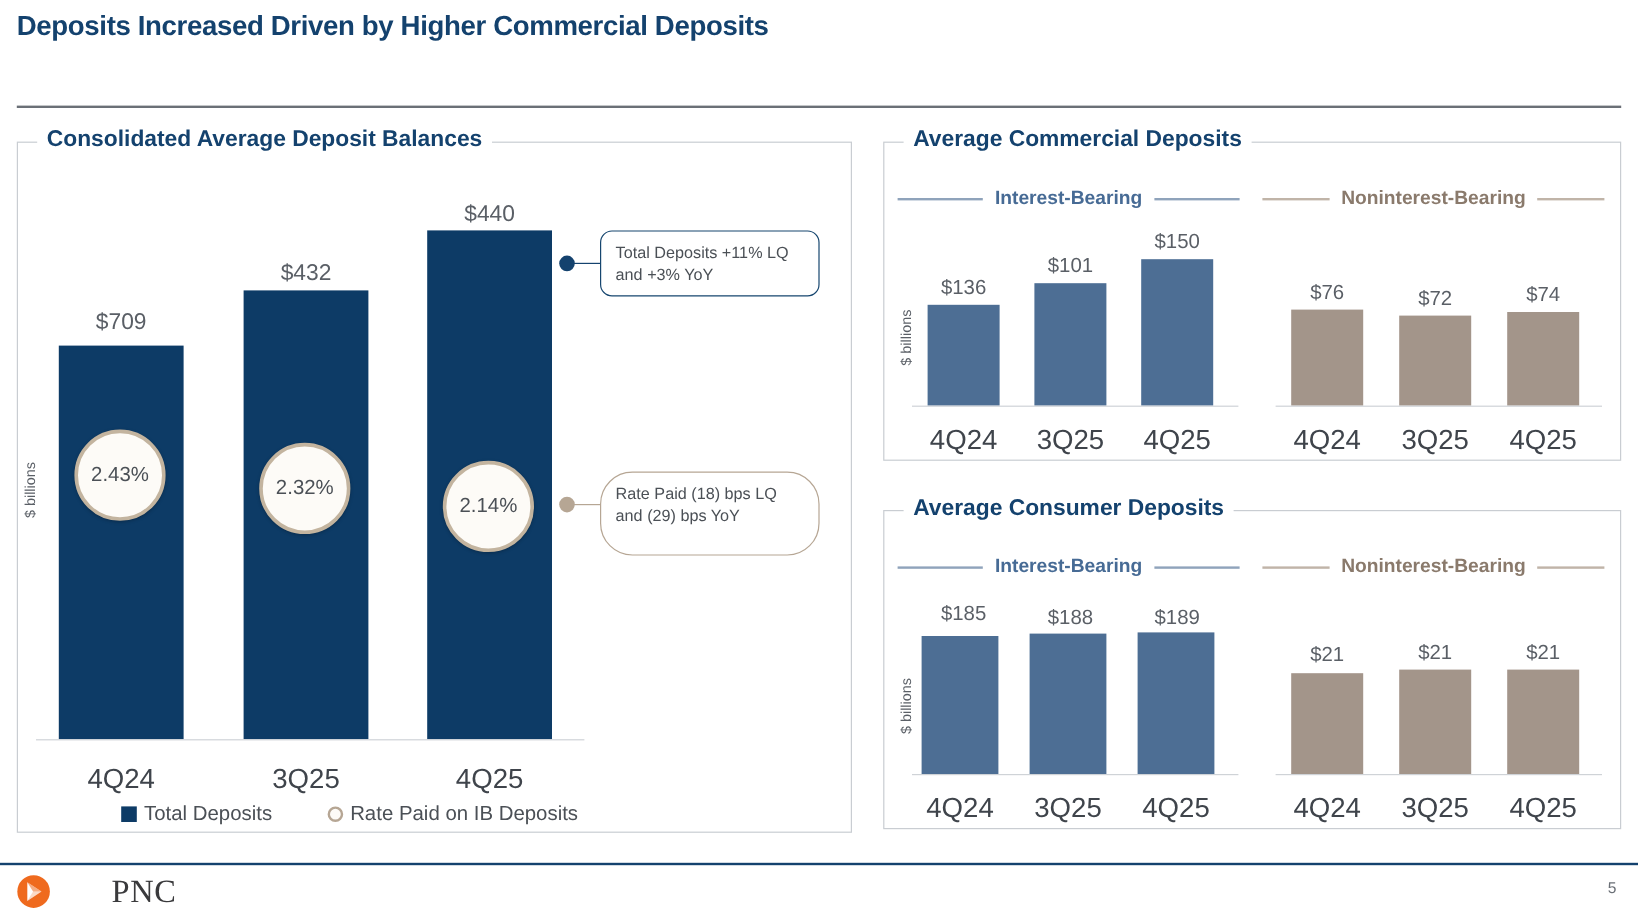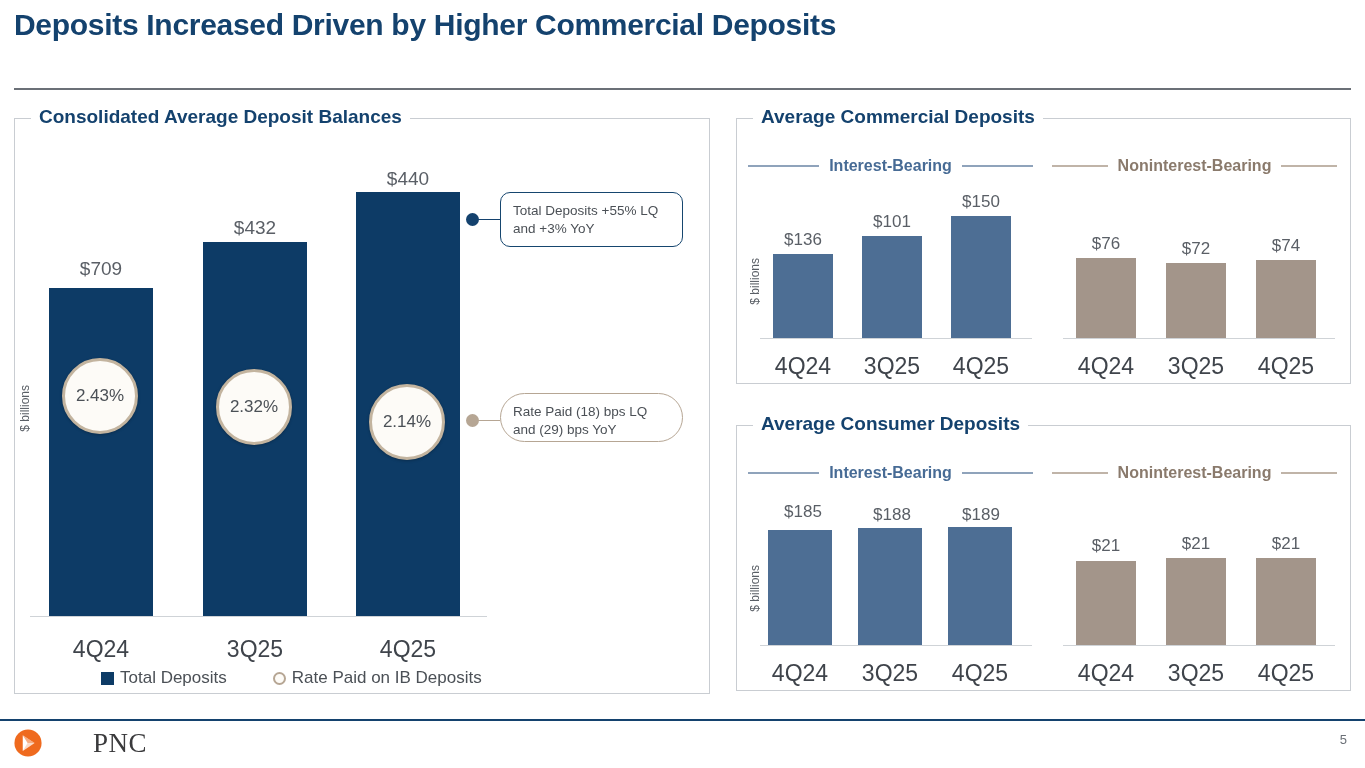--- a/index.html
+++ b/index.html
@@ -12,21 +12,21 @@
   .slide {
     position: relative;
     width: 1365px; height: 768px;
     background: #ffffff;
   }
 
   
   .slide-title {
     position: absolute;
     left: 14px; top: 8px;
-    font-size: 30px;
+    font-size: 23px;
     font-weight: bold;
     color: #14426e;
     letter-spacing: -0.3px;
     white-space: nowrap;
   }
   .title-rule {
     position: absolute;
     left: 14px; top: 88px;
     width: 1337px; height: 2px;
     background: #6b7077;
@@ -221,25 +221,25 @@
       <span>Total Deposits</span>
     </div>
     <div class="legend-item">
       <span class="sw-circle"></span>
       <span>Rate Paid on IB Deposits</span>
     </div>
   </div>
 
   <div class="lead-dot" style="left:466px; top:213px; width:13px; height:13px; background:#14426e;"></div>
   <div class="lead-line" style="left:478px; top:219px; width:22px; background:#14426e;"></div>
-  <div class="callout navy" style="left:500px; top:192px; width:183px; height:55px;">Total Deposits +55% LQ and +3% YoY</div>
+  <div class="callout navy" style="left:500px; top:192px; width:183px; height:55px;">Total Deposits +11% LQ and +3% YoY</div>
 
   <div class="lead-dot" style="left:466px; top:414px; width:13px; height:13px; background:#b6a694;"></div>
   <div class="lead-line" style="left:478px; top:420px; width:22px; background:#b6a694;"></div>
-  <div class="callout tan" style="left:500px; top:393px; width:183px; height:49px;border-radius:27px;">Rate Paid (18) bps LQ and (29) bps YoY</div>
+  <div class="callout tan" style="left:500px; top:393px; width:183px; height:70px;border-radius:27px;">Rate Paid (18) bps LQ and (29) bps YoY</div>
 
   <div class="panel" id="panel-comm">
     <div class="panel-title">Average Commercial Deposits</div>
   </div>
 
   <div class="subhead sh-ib" style="left:748px; top:157px; width:285px;">
     <span class="rule"></span>
     <span class="txt">Interest-Bearing</span>
     <span class="rule"></span>
   </div>

